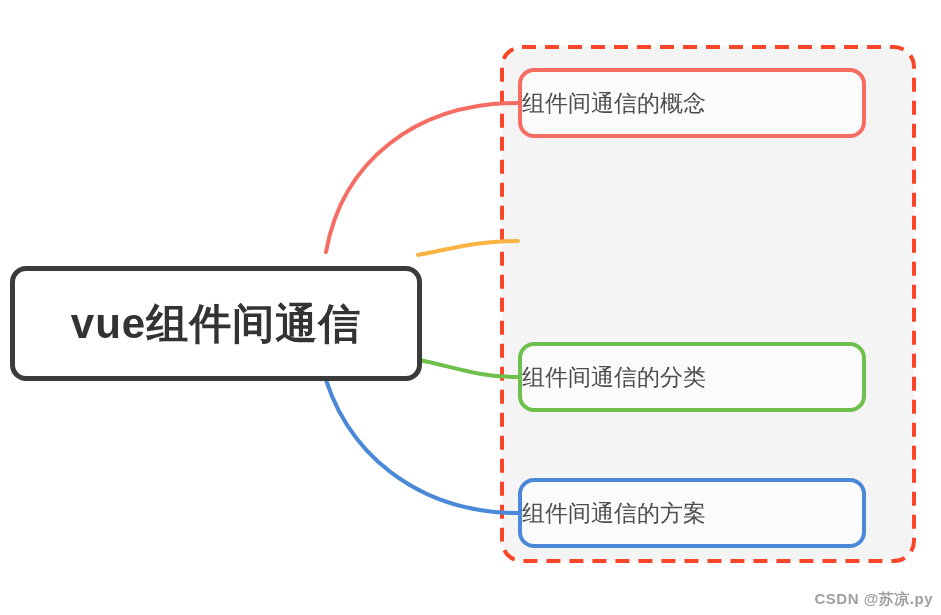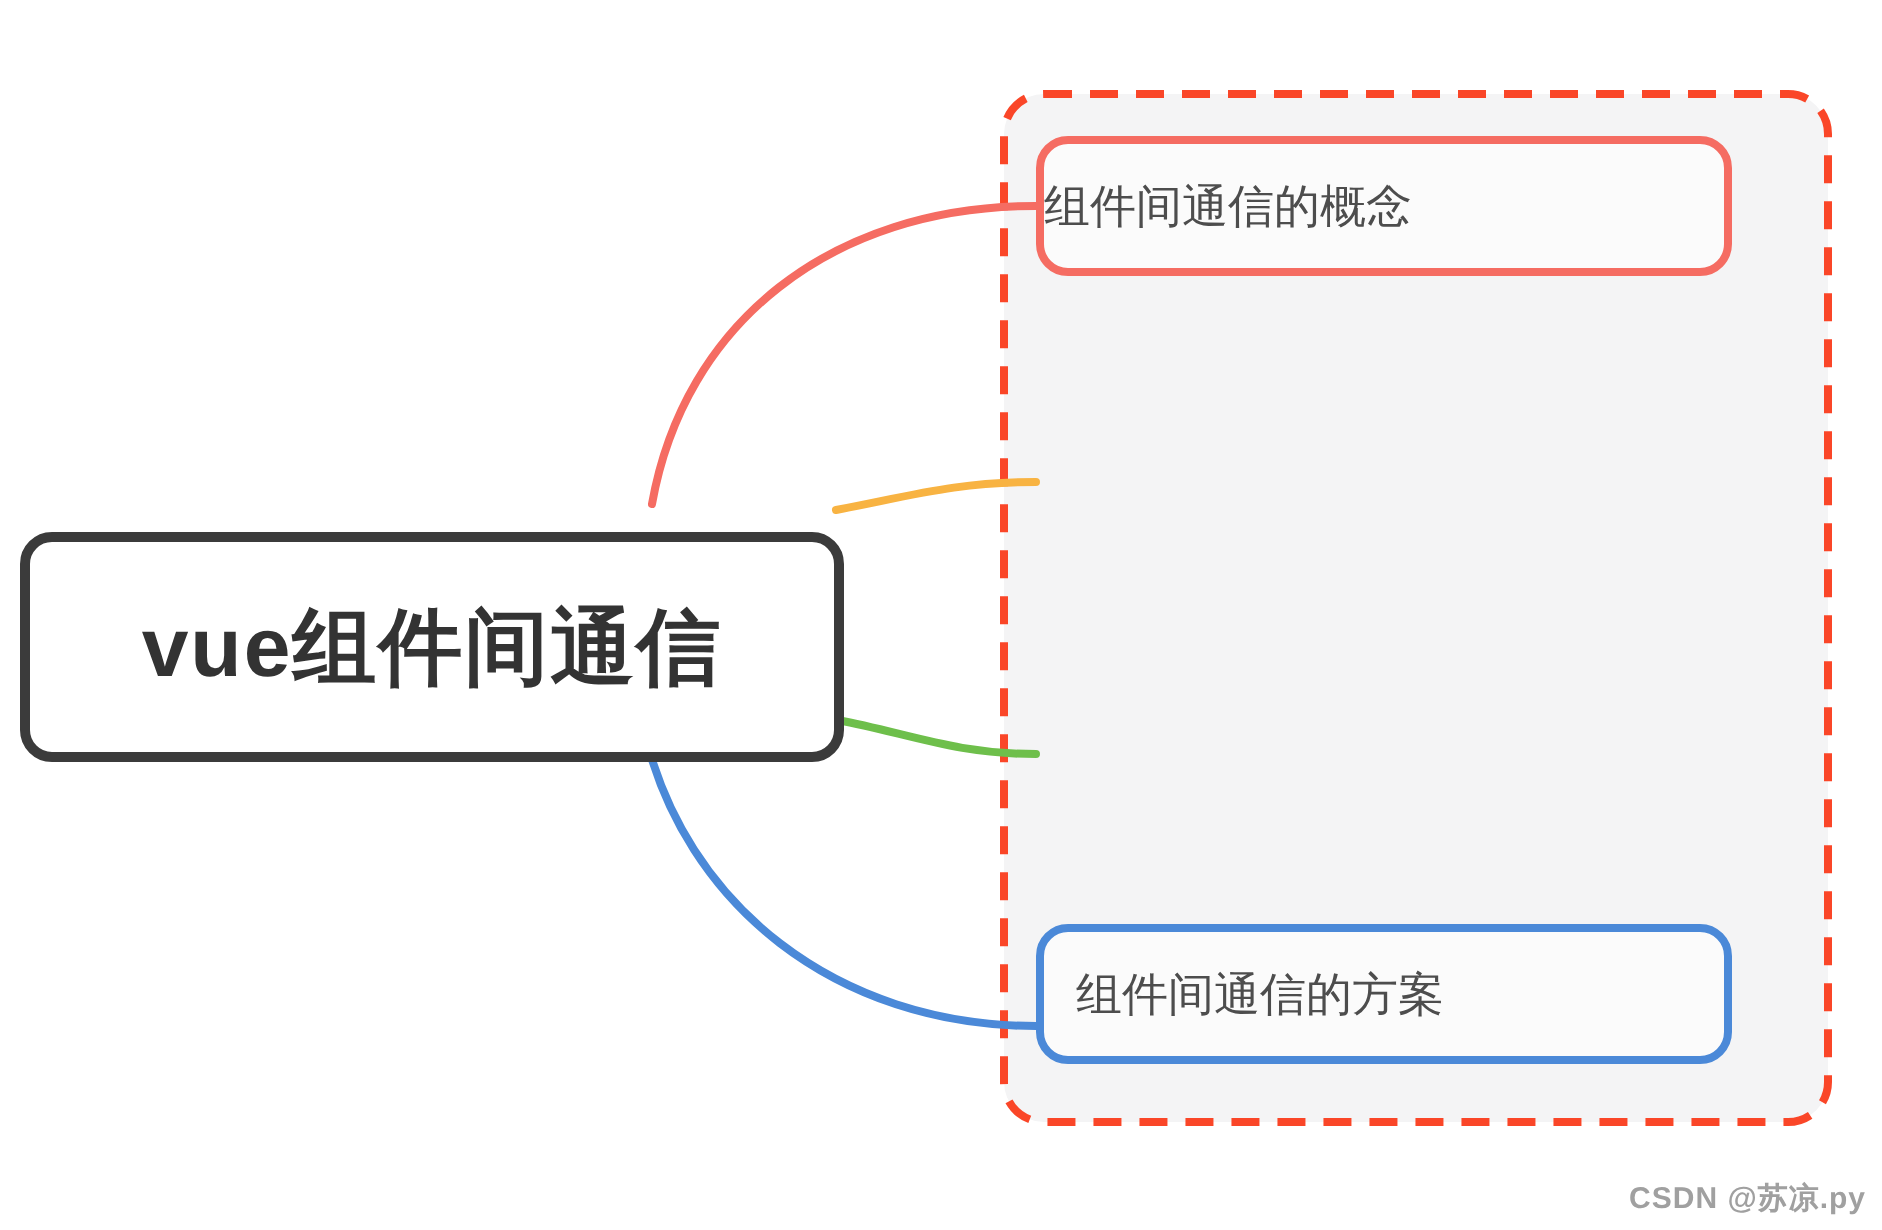--- a/index.html
+++ b/index.html
@@ -72,21 +72,21 @@
     z-index: 3;
   }
   .child-node span {
     font-size: 23px;
     color: var(--text, #4d4d4d);
     white-space: nowrap;
   }
   .b-red    { border: 4px solid var(--red,    #f56c62); top: 68px;  }
   .b-orange { border: 4px solid var(--orange, #f8b342); top: 206px; }
   .b-green  { border: 4px solid var(--green,  #6ebf4b); top: 342px; }
-  .b-blue   { border: 4px solid var(--blue,   #4b89d8); top: 462px; padding-left: 16px; }
+  .b-blue   { border: 4px solid var(--blue,   #4b89d8); top: 478px; }
   .watermark {
     position: absolute;
     right: 8px;
     bottom: 6px;
     font-size: 15px;
     color: var(--watermark, #a0a0a0);
     z-index: 4;
     letter-spacing: 0.5px;
     font-weight: bold;
   }
@@ -110,20 +110,23 @@
 
   <div class="main-node">
     <span>vue组件间通信</span>
   </div>
 
   <div class="child-node b-red">
     <span>组件间通信的概念</span>
   </div>
 
 
+  <div class="child-node b-green">
+    <span>组件间通信的分类</span>
+  </div>
 
   <div class="child-node b-blue">
     <span>组件间通信的方案</span>
   </div>
 
   <div class="watermark">CSDN @苏凉.py</div>
 
 </div>
 
 </body></html>

